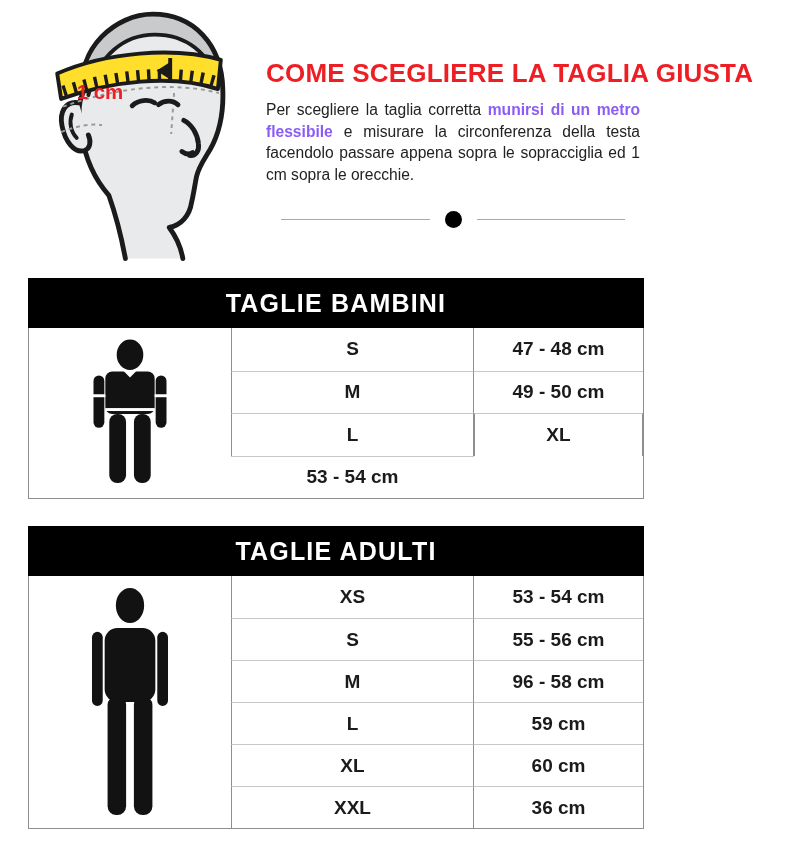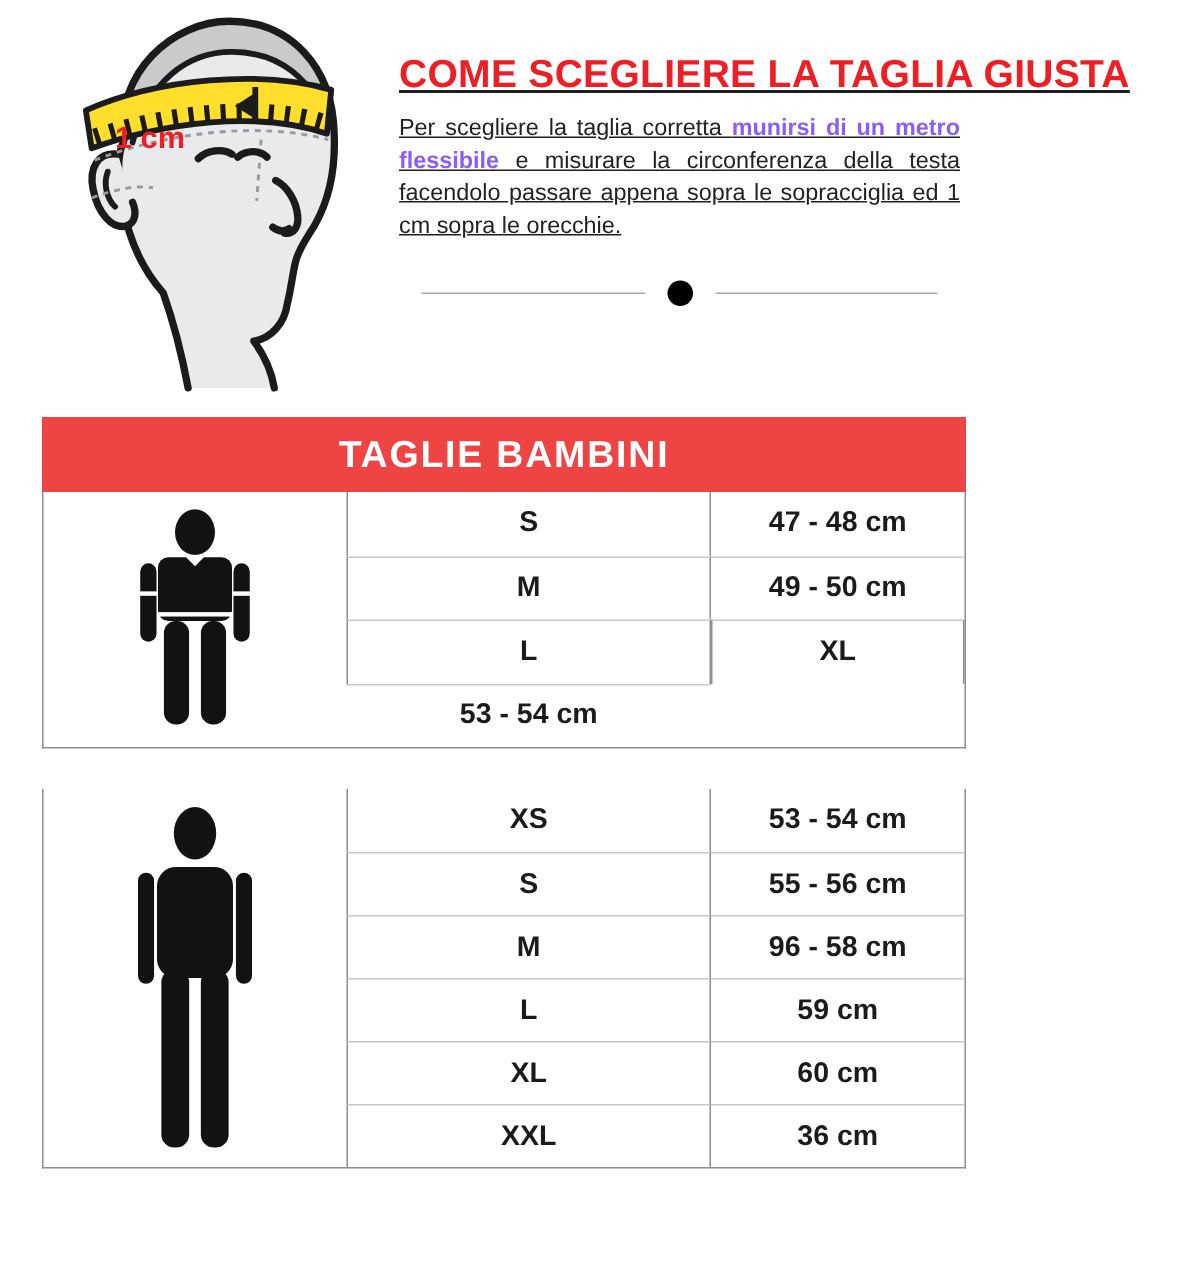--- a/index.html
+++ b/index.html
@@ -3,33 +3,33 @@
 <meta charset="utf-8">
 <style>
   html,body{margin:0;padding:0;background:#fff;}
   body{width:800px;height:856px;font-family:"Liberation Sans",sans-serif;color:#1f1f1f;overflow:hidden;}
   .page{padding:0 28px;box-sizing:border-box;width:672px;}
 
   
   .top{display:flex;}
   .head-fig{width:224px;flex:none;padding-top:2px;}
   .head-fig svg{display:block;}
-  .intro{flex:1;padding:36px 4px 0 14px;min-width:0;text-decoration:underline;}
+  .intro{flex:1;padding:60px 4px 0 14px;min-width:0;}
   .intro h1{margin:0 0 12px;font-size:26px;line-height:1.05;font-weight:bold;
             color:#ed1f24;letter-spacing:.2px;white-space:nowrap;}
   .intro p{margin:0;font-size:15.6px;line-height:21.6px;text-align:justify;color:#222;}
   .intro p b{color:#8b5cf6;}
   .divider{display:flex;align-items:center;width:92%;margin:25px auto 0;}
   .d-line{flex:1;height:1px;background:#a9a9a9;}
   .d-dot{width:17px;height:17px;border-radius:50%;background:#000;margin:0 15px;flex:none;}
 
   
   .size-section.kids{margin-top:16px;}
   .size-section.adults{margin-top:27px;}
-  .bar{height:50px;background:#ef4444;color:#fff;display:flex;align-items:center;justify-content:center;
+  .bar{height:50px;background:#000000;color:#fff;display:flex;align-items:center;justify-content:center;
        font-size:25px;font-weight:bold;letter-spacing:1.2px;}
   .size-table{display:grid;grid-template-columns:202px 243px 1fr;
               border:1px solid #8e8e8e;border-top:none;}
   .size-table.kids-t{grid-template-rows:repeat(4,42.5px);}
   .size-table.adults-t{grid-template-rows:repeat(6,42px);}
   .icon-cell{grid-column:1;grid-row:1/-1;display:flex;align-items:center;justify-content:center;}
   .cell{display:flex;align-items:center;justify-content:center;
         font-size:19px;font-weight:bold;color:#1b1b1b;}
   .cell.size{border-left:1px solid #8e8e8e;border-right:1px solid #8e8e8e;}
   .sep{border-top:1px solid #c8c8c8;}
@@ -130,20 +130,23 @@
       <div class="cell range">47 - 48 cm</div>
       <div class="cell size sep">M</div>
       <div class="cell range sep">49 - 50 cm</div>
       <div class="cell size sep">L</div>
       <div class="cell size sep">XL</div>
       <div class="cell range sep">53 - 54 cm</div>
     </div>
   </section>
 
   <section class="size-section adults">
+    <div class="bar">
+      <span>TAGLIE ADULTI</span>
+    </div>
     <div class="size-table adults-t">
       <div class="icon-cell">
         <svg width="78" height="230" viewBox="0 0 80 236">
           <g fill="#121212">
             <ellipse cx="40" cy="19" rx="14.5" ry="18"></ellipse>
             <rect x="14" y="42" width="52" height="76" rx="13"></rect>
             <rect x="1" y="46" width="11" height="76" rx="5.5"></rect>
             <rect x="68" y="46" width="11" height="76" rx="5.5"></rect>
             <rect x="17" y="112" width="19" height="122" rx="9"></rect>
             <rect x="44" y="112" width="19" height="122" rx="9"></rect>

